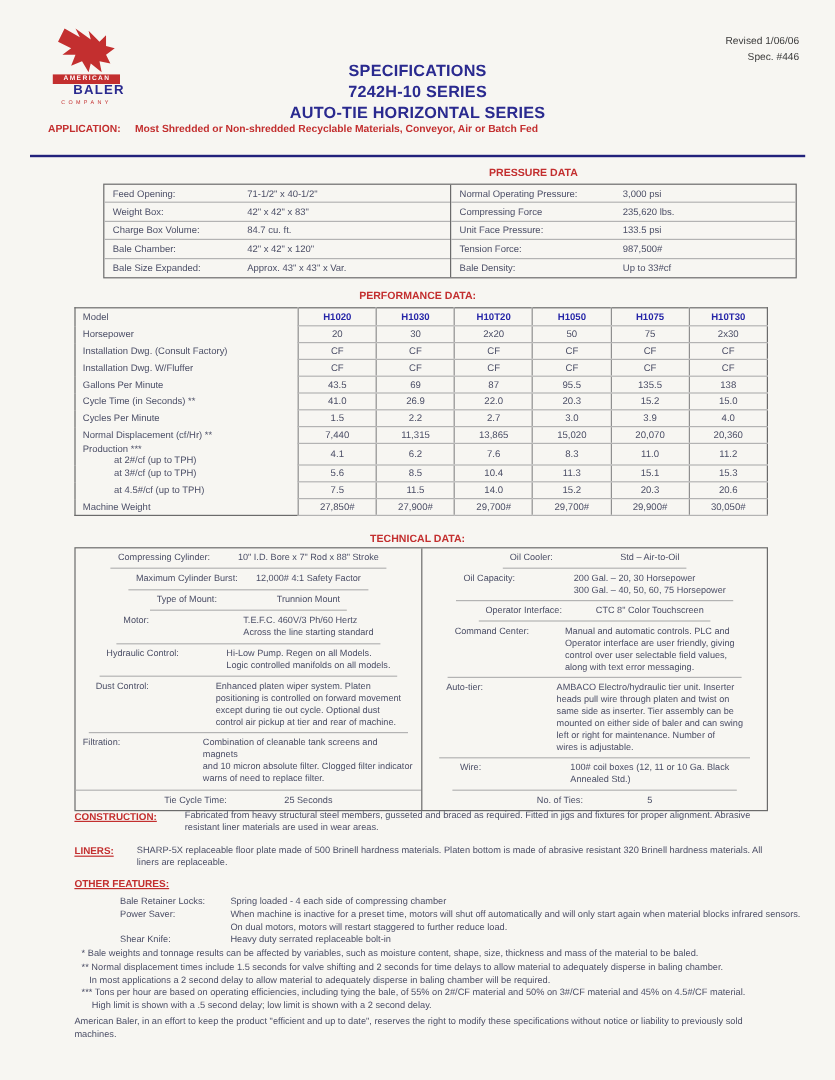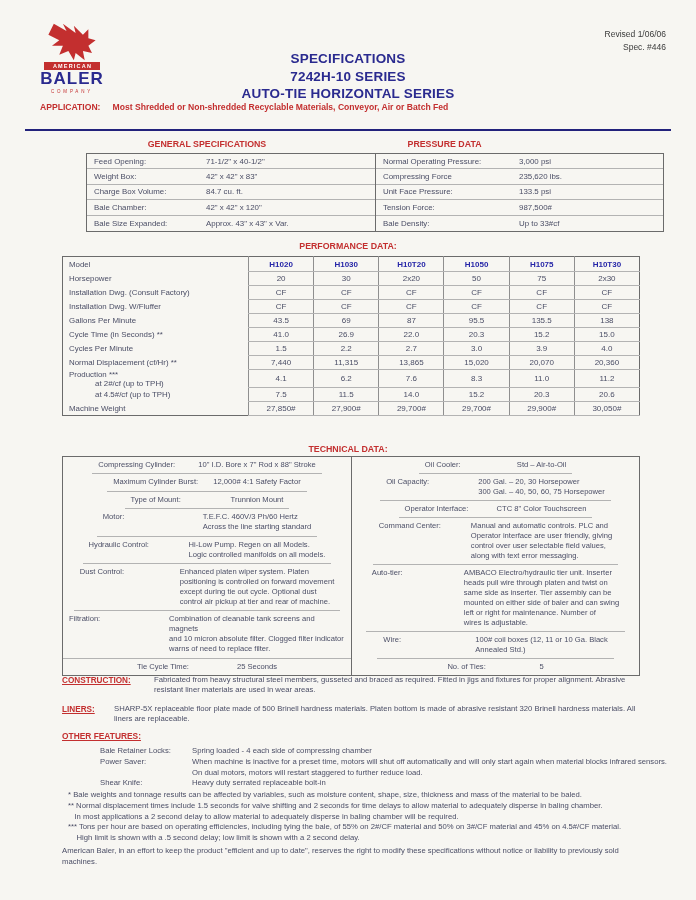--- a/index.html
+++ b/index.html
@@ -12,21 +12,21 @@
   }
   *{box-sizing:border-box;margin:0;padding:0;}
   html,body{background:#f6f5f1;}
   body{font-family:"Liberation Sans","DejaVu Sans",sans-serif;}
   .page{position:relative;width:696px;height:900px;background:#f7f6f2;overflow:hidden;margin:0 auto;}
 
   
   .logo{position:absolute;top:22px;left:40px;width:64px;text-align:center;}
   .eagle{display:block;margin:0 auto;}
   .brand-top{width:56px;margin:0 auto;background:var(--red);color:#fff;font-size:5.5px;font-weight:bold;letter-spacing:1.2px;padding:1px 0 1px 1px;}
-  .brand-main{color:var(--navy);font-weight:bold;font-size:17px;letter-spacing:1px;line-height:1.05;}
+  .brand-main{color:var(--navy);font-weight:bold;font-size:11px;letter-spacing:1px;line-height:1.05;text-align:right;}
   .brand-sub{color:var(--red);font-size:4.5px;letter-spacing:2.8px;margin-top:1px;}
   .revised{position:absolute;top:28px;right:30px;text-align:right;font-size:8.5px;color:#3a3a3a;line-height:1.55;}
   .title{position:absolute;top:50px;left:0;width:100%;text-align:center;color:var(--navy);font-weight:bold;font-size:13.5px;line-height:1.3;letter-spacing:.2px;}
   .application{position:absolute;top:102px;left:40px;font-size:8.6px;font-weight:bold;color:var(--red);}
   .application .app-label{margin-right:12px;}
   .rule{position:absolute;top:129px;left:25px;width:646px;height:2px;background:#22227c;}
 
   
   .sec-title{position:absolute;top:139px;text-align:center;font-size:8.8px;font-weight:bold;color:var(--red);}
   .sec-gen{left:62px;width:290px;}
@@ -103,21 +103,20 @@
     <div>7242H-10 SERIES</div>
     <div>AUTO-TIE HORIZONTAL SERIES</div>
   </div>
 
   <div class="application">
     <span class="app-label">APPLICATION:</span><span>Most Shredded or Non-shredded Recyclable Materials, Conveyor, Air or Batch Fed</span>
   </div>
 
   <div class="rule"></div>
 
-  <div class="sec-title sec-gen">GENERAL SPECIFICATIONS</div>
   <div class="sec-title sec-press">PRESSURE DATA</div>
 
   <div class="gp-table">
     <div class="gp-col">
 
     <div class="gp-row">
           <span class="gp-lbl">Feed Opening:</span>
           <span class="gp-val">71-1/2" x 40-1/2"</span>
         </div>
         <div class="gp-row">
@@ -275,20 +274,33 @@
         <td class="val">4.1</td>
           <td class="val">6.2</td>
           <td class="val">7.6</td>
           <td class="val">8.3</td>
           <td class="val">11.0</td>
           <td class="val">11.2</td>
         </tr>
         <tr>
           <td class="lbl">
 
+            <div class="l2">at 3#/cf (up to TPH)</div>
+          </td>
+
+        <td class="val">5.6</td>
+          <td class="val">8.5</td>
+          <td class="val">10.4</td>
+          <td class="val">11.3</td>
+          <td class="val">15.1</td>
+          <td class="val">15.3</td>
+        </tr>
+        <tr>
+          <td class="lbl">
+
             <div class="l2">at 4.5#/cf (up to TPH)</div>
           </td>
 
         <td class="val">7.5</td>
           <td class="val">11.5</td>
           <td class="val">14.0</td>
           <td class="val">15.2</td>
           <td class="val">20.3</td>
           <td class="val">20.6</td>
         </tr>

